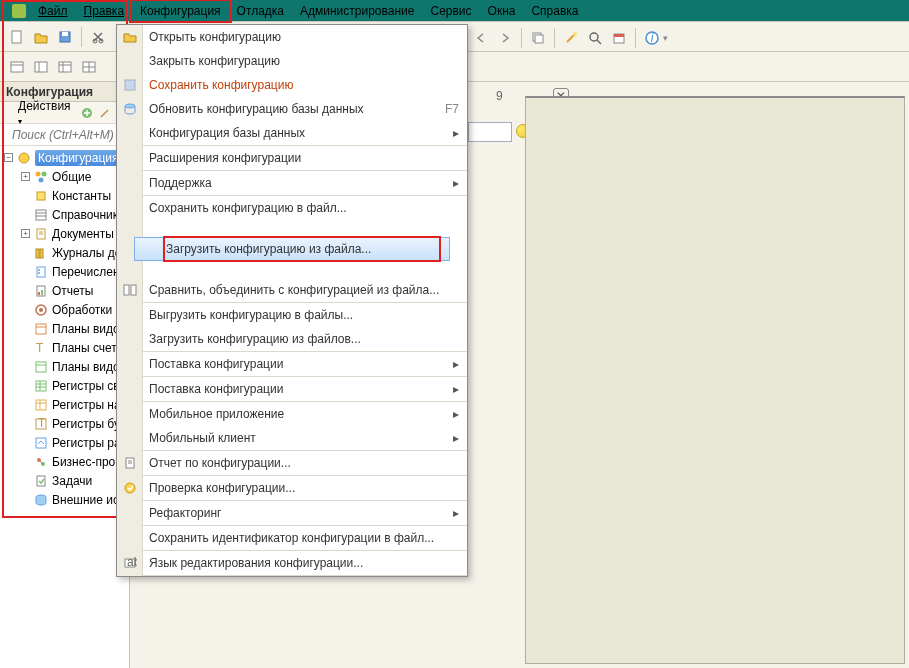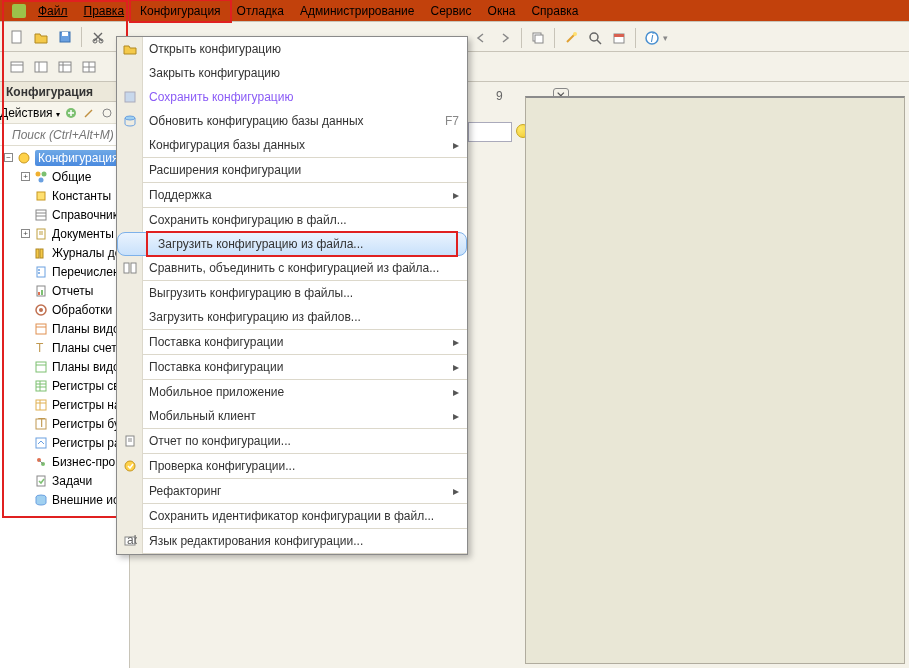--- a/index.html
+++ b/index.html
@@ -1,53 +1,53 @@
 <!DOCTYPE html>
 <html><head>
 <meta charset="utf-8">
 <style>
   * { box-sizing: border-box; font-family: Arial, sans-serif; font-size: 12px; }
   body { margin: 0; background: #f4f2e9; width: 909px; height: 668px; overflow: hidden; position: relative; }
 
   
-  .menubar { height: 22px; background: #c2410c; border-bottom: 1px solid #c8c4b8; display: flex; align-items: center; padding-left: 8px; }
+  .menubar { height: 22px; background: #0f766e; border-bottom: 1px solid #c8c4b8; display: flex; align-items: center; padding-left: 8px; }
   .menubar-item { padding: 2px 8px; cursor: default; color: #000; position: relative; }
   .menubar-item span.u { text-decoration: underline; }
   .menu-highlight-box { position: absolute; border: 2px solid #e02020; top: -3px; left: -3px; right: -3px; bottom: -3px; pointer-events: none; }
 
   
   .toolbar { height: 30px; background: #f4f2e9; display: flex; align-items: center; padding-left: 6px; gap: 2px; border-bottom: 1px solid #c8c4b8; }
   .tbtn { width: 22px; height: 22px; display:flex; align-items:center; justify-content:center; color:#555; border:1px solid transparent; border-radius:2px; }
   .tbtn svg { display:block; }
   .tsep { width:1px; height:20px; background:#c8c4b8; margin:0 3px; }
   .toolbar2 { height: 30px; background: #f4f2e9; display:flex; align-items:center; padding-left: 6px; gap:2px; border-bottom:1px solid #c8c4b8; }
 
   
   .left-panel { position:absolute; left:0; top:82px; width:130px; background:#fff; border-right:1px solid #c8c4b8; bottom:0; }
   .left-panel-wrap { position:absolute; left:2px; top:0; width:126px; border:2px solid #e02020; bottom:150px; pointer-events:none; }
   .panel-title { height:20px; background:#ece8da; border-bottom:1px solid #c8c4b8; padding-left:6px; font-weight:bold; color:#333; display:flex; align-items:center; }
   .panel-title .close { margin-left:auto; margin-right:4px; color:#666; }
-  .actions-row { height:22px; background:#f7f5ec; border-bottom:1px solid #e0ddd0; display:flex; align-items:center; padding-left:0; gap:4px; }
+  .actions-row { height:22px; background:#f7f5ec; border-bottom:1px solid #e0ddd0; display:flex; align-items:center; padding-left:18px; gap:4px; }
   .actions-row .micon { width:14px; height:14px; display:flex; align-items:center; justify-content:center; }
   .search-row { height:22px; border-bottom:1px solid #e0ddd0; }
   .search-row input { width:100%; height:100%; border:none; outline:none; padding-left:12px; font-style:italic; color:#999; background:#fff; }
 
   .tree { padding:2px 0; }
   .tree-row { display:flex; align-items:center; height:19px; padding-left:4px; gap:3px; white-space:nowrap; overflow:hidden; }
   .expander { width:9px; height:9px; border:1px solid #888; background:#fff; color:#444; font-size:8px; line-height:7px; text-align:center; flex-shrink:0; }
   .expander.none { border:none; background:transparent; }
   .ticon { width:16px; height:16px; flex-shrink:0; display:flex; align-items:center; justify-content:center; }
   .indent { width:14px; flex-shrink:0; }
 
   
-  .dropdown { position:absolute; left:116px; top:36px; width:352px; background:#fff; border:1px solid #8a8a8a; box-shadow: 3px 3px 6px rgba(0,0,0,0.25); z-index:100; }
+  .dropdown { position:absolute; left:116px; top:24px; width:352px; background:#fff; border:1px solid #8a8a8a; box-shadow: 3px 3px 6px rgba(0,0,0,0.25); z-index:100; }
   .dropdown .gutter { position:absolute; left:0; top:0; bottom:0; width:26px; background:#efece1; border-right:1px solid #dcd8cb; }
   .ditem { position:relative; height:24px; display:flex; align-items:center; padding-left:32px; padding-right:8px; color:#333; }
-  .ditem.disabled { color:#8b5cf6; }
-  .ditem.hover { background: linear-gradient(#eaf3fe,#c9e1fb); border:1px solid #7db1ea; border-radius:8px; margin:0; padding-left:40px; }
+  .ditem.disabled { color:#c2410c; }
+  .ditem.hover { background: linear-gradient(#eaf3fe,#c9e1fb); border:1px solid #7db1ea; border-radius:0; margin:17px; padding-left:31px; }
   .ditem .dicon { position:absolute; left:4px; width:18px; height:18px; display:flex; align-items:center; justify-content:center; }
   .ditem .arrow { margin-left:auto; color:#555; }
   .ditem .shortcut { margin-left:auto; color:#888; }
   .dsep { height:1px; background:#dcd8cb; margin-left:26px; }
   .ditem-highlight { position:absolute; border:2px solid #e02020; left:28px; right:8px; top:-2px; bottom:-2px; pointer-events:none; }
 
   
   .right-top { position:absolute; left:468px; top:82px; right:0; height:28px; background:#f4f2e9; display:flex; align-items:center; }
   .tab-close { width:16px; height:16px; border:1px solid #888; border-radius:3px; display:flex; align-items:center; justify-content:center; margin-left:50px; color:#555; }
   .small-input { position:absolute; left:468px; top:122px; width:44px; height:20px; background:#fff; border:1px solid #aab; }

